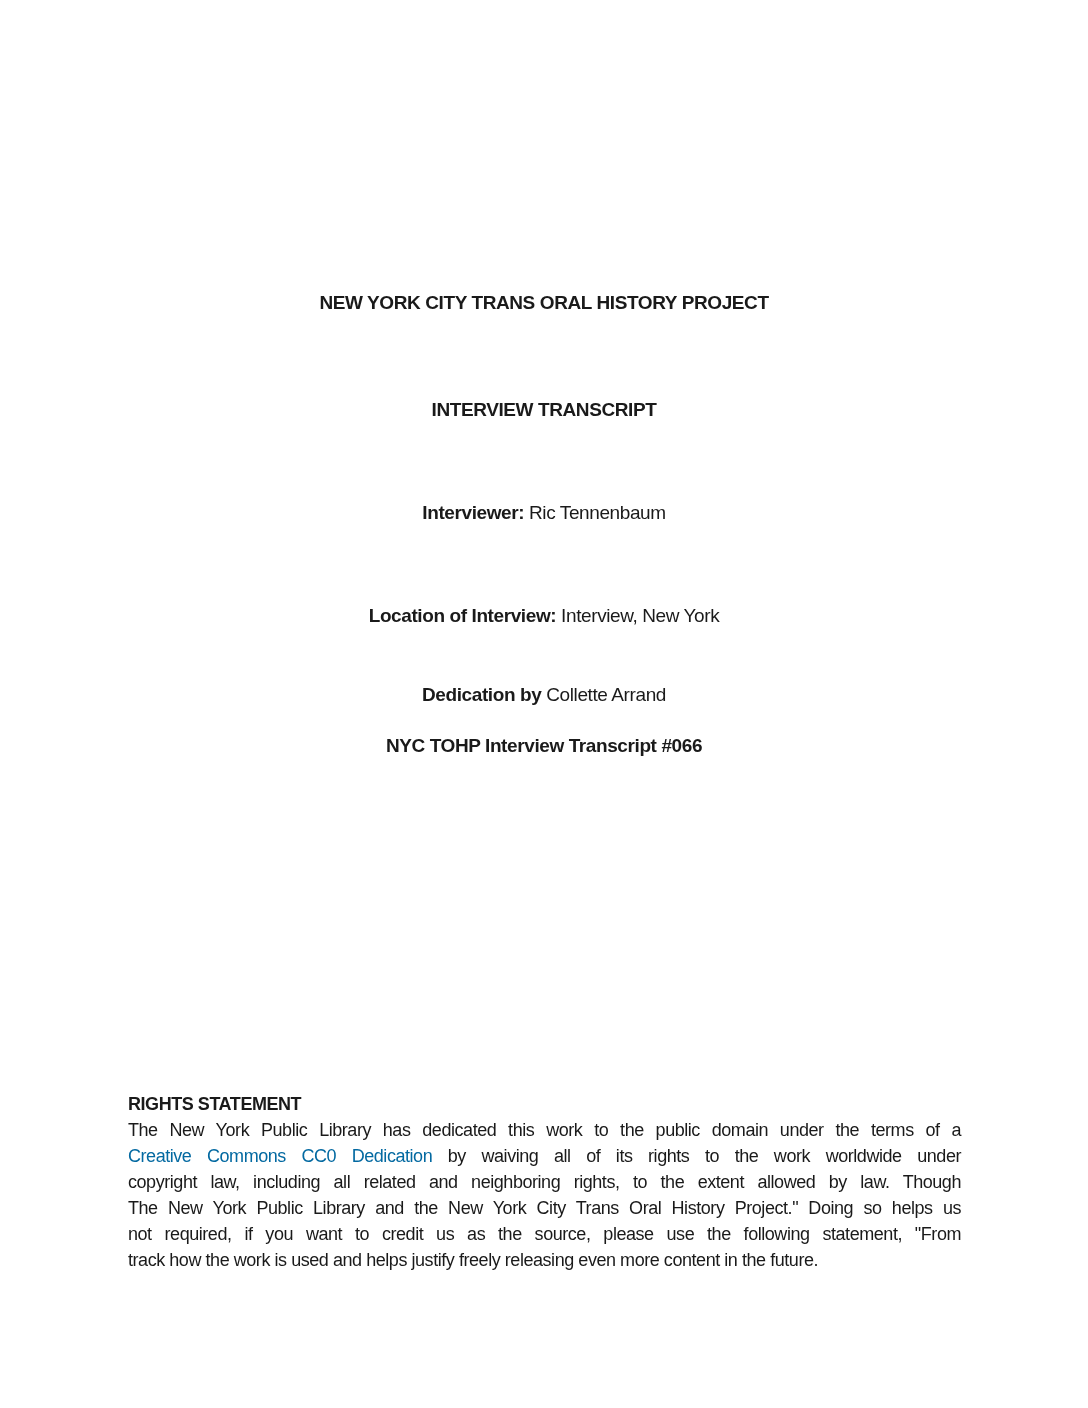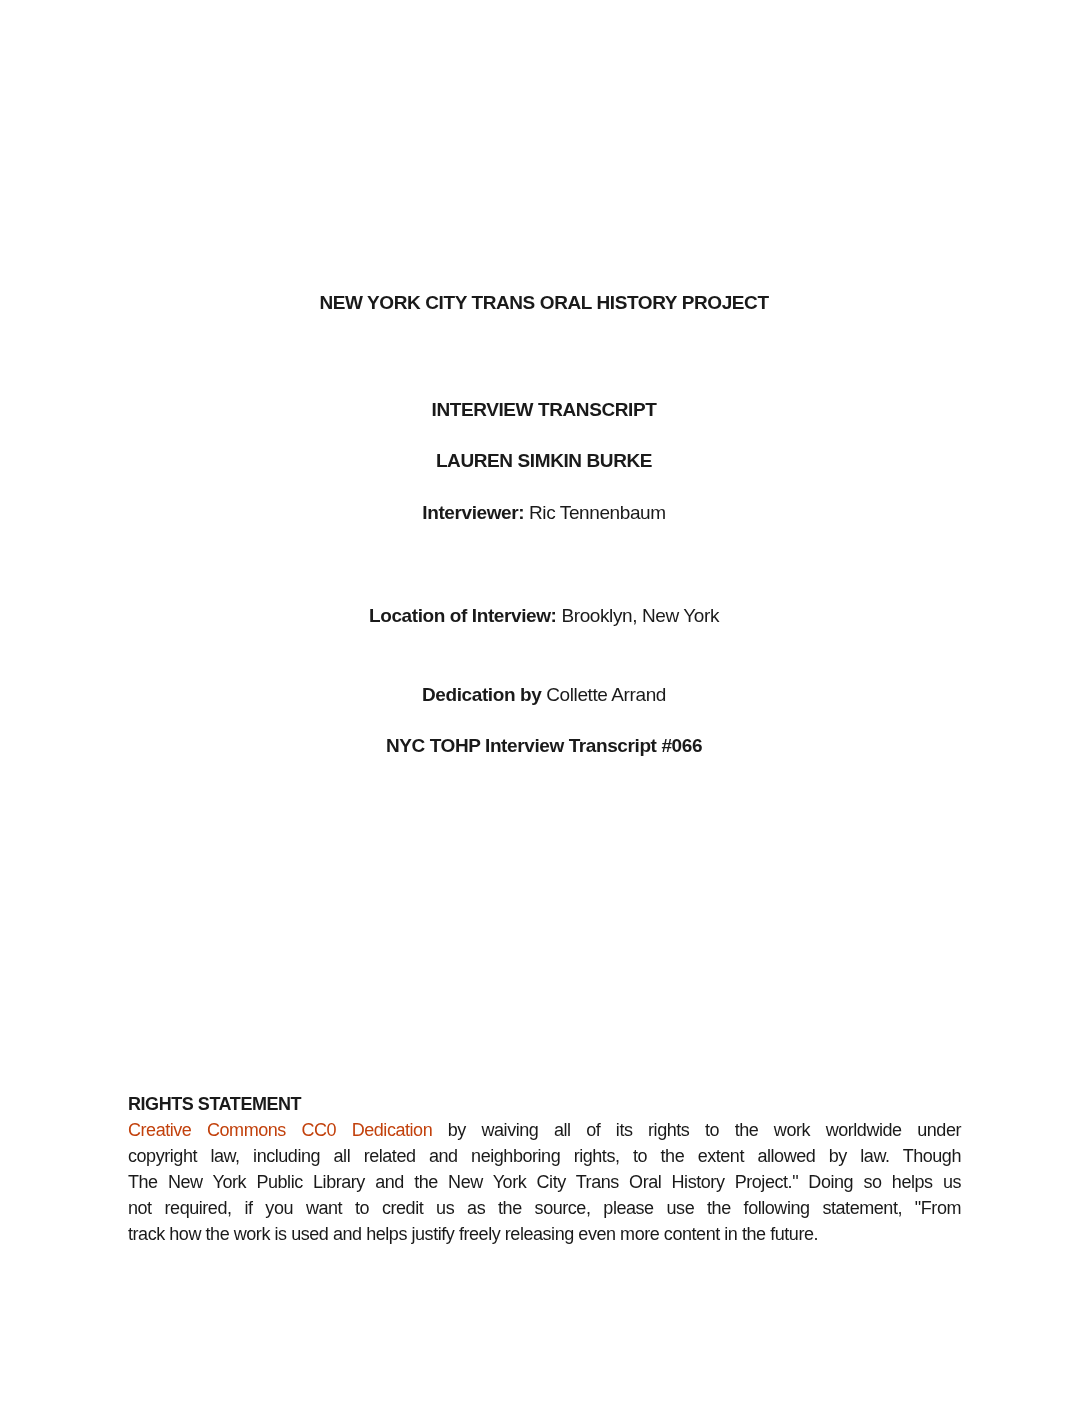--- a/index.html
+++ b/index.html
@@ -50,45 +50,45 @@
 </style>
 </head>
 <body>
 
 <div class="page">
 
   <div class="cline bold" style="top:290px">NEW YORK CITY TRANS ORAL HISTORY PROJECT</div>
 
   <div class="cline bold" style="top:397px">INTERVIEW TRANSCRIPT</div>
 
-  <div class="cline bold" style="top:448px">LAUREN SIMKIN BURKE</div>
 
   <div class="cline" style="top:500px">
     <span class="bold">Interviewer:</span>
     <span>Ric Tennenbaum</span>
   </div>
 
 
   <div class="cline" style="top:603px">
     <span class="bold">Location of Interview:</span>
-    <span>Brooklyn, New York</span>
+    <span>Interview, New York</span>
   </div>
 
   <div class="cline" style="top:682px">
     <span class="bold">Dedication by</span>
     <span>Collette Arrand</span>
   </div>
 
   <div class="cline bold" style="top:733px">NYC TOHP Interview Transcript #066</div>
 
   <div class="rights">
     <div class="rights-heading">RIGHTS STATEMENT</div>
 
+    <div class="pline">The New York Public Library has dedicated this work to the public domain under the terms of a</div>
 
-    <div class="pline"><a class="cc-link" style="color: #c2410c; margin-top: 20px;">Creative Commons CC0 Dedication</a><span> by waiving all of its rights to the work worldwide under</span></div>
+    <div class="pline"><a class="cc-link" style="color: #0369a1; margin-top: 20px;">Creative Commons CC0 Dedication</a><span> by waiving all of its rights to the work worldwide under</span></div>
 
     <div class="pline">copyright law, including all related and neighboring rights, to the extent allowed by law. Though</div>
 
     <div class="pline">The New York Public Library and the New York City Trans Oral History Project." Doing so helps us</div>
 
     <div class="pline">not required, if you want to credit us as the source, please use the following statement, "From</div>
 
     <div class="pline last">track how the work is used and helps justify freely releasing even more content in the future.</div>
   </div>
 

